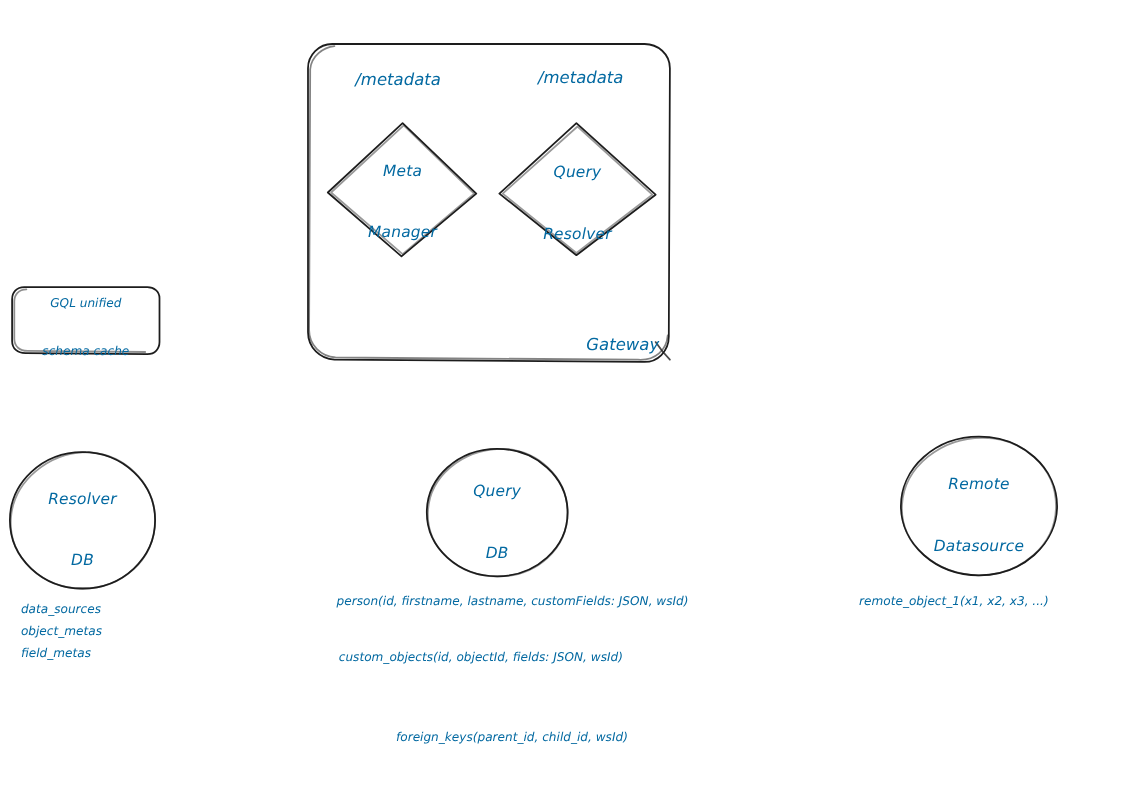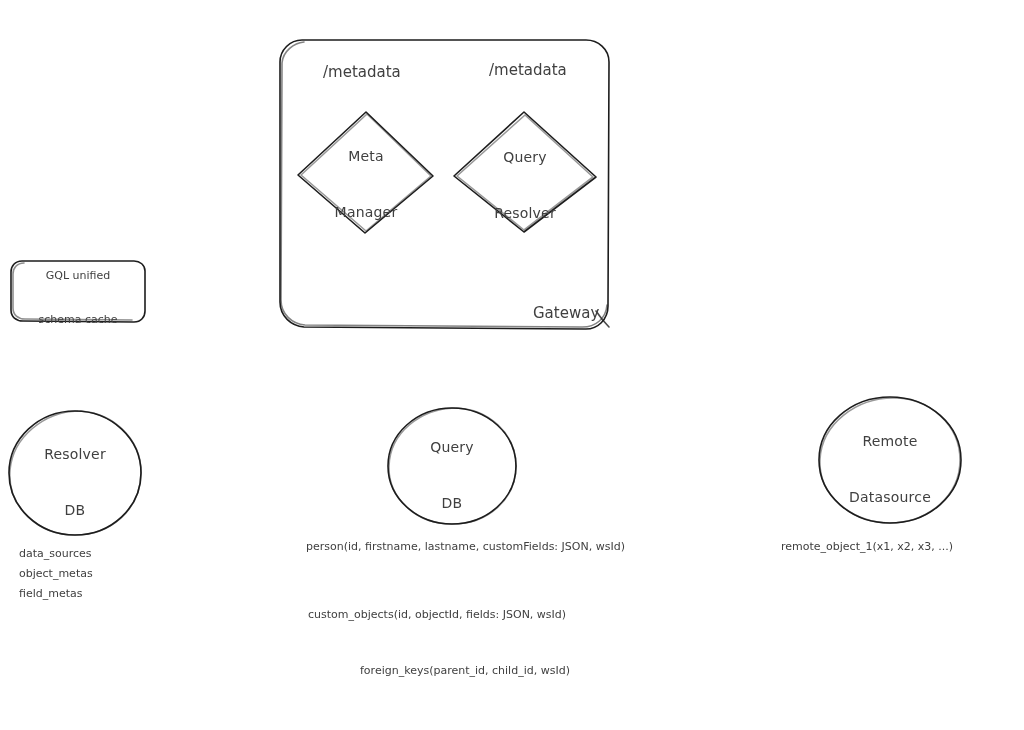--- a/index.html
+++ b/index.html
@@ -17,23 +17,24 @@
   }
   #canvas {
     position: absolute;
     inset: 0;
     width: 1024px;
     height: 730px;
   }
   .lbl {
     position: absolute;
     font-family: "DejaVu Sans", sans-serif;
-    color: #404040;
+    color: #0369a1;
     white-space: pre;
     line-height: 1.35;
+    font-style: italic;
   }
   .lbl.center {
     text-align: center;
     transform: translate(-50%, -50%);
   }
   .lbl.left {
     text-align: left;
   }
   .f15 { font-size: 15px; }
   .f14 { font-size: 11px; }
@@ -115,16 +116,16 @@
 <div class="lbl center node-text" style="left:890px; top:460px;">
   <div>Remote</div>
   <div>Datasource</div>
 </div>
 
 <div class="lbl left f14" style="left:19px; top:547px;">data_sources</div>
 <div class="lbl left f14" style="left:19px; top:567px;">object_metas</div>
 <div class="lbl left f14" style="left:19px; top:587px;">field_metas</div>
 
 <div class="lbl left f14" style="left:306px; top:540px;text-align:right;">person(id, firstname, lastname, customFields: JSON, wsId)</div>
-<div class="lbl left f14" style="left:308px; top:608px;">custom_objects(id, objectId, fields: JSON, wsId)</div>
+<div class="lbl left f14" style="left:308px; top:591px;">custom_objects(id, objectId, fields: JSON, wsId)</div>
 <div class="lbl left f14" style="left:340px; top:664px;margin-left:20px;">foreign_keys(parent_id, child_id, wsId)</div>
 
 <div class="lbl left f14" style="left:781px; top:540px;text-align:right;">remote_object_1(x1, x2, x3, ...)</div>
 
 </body></html>

